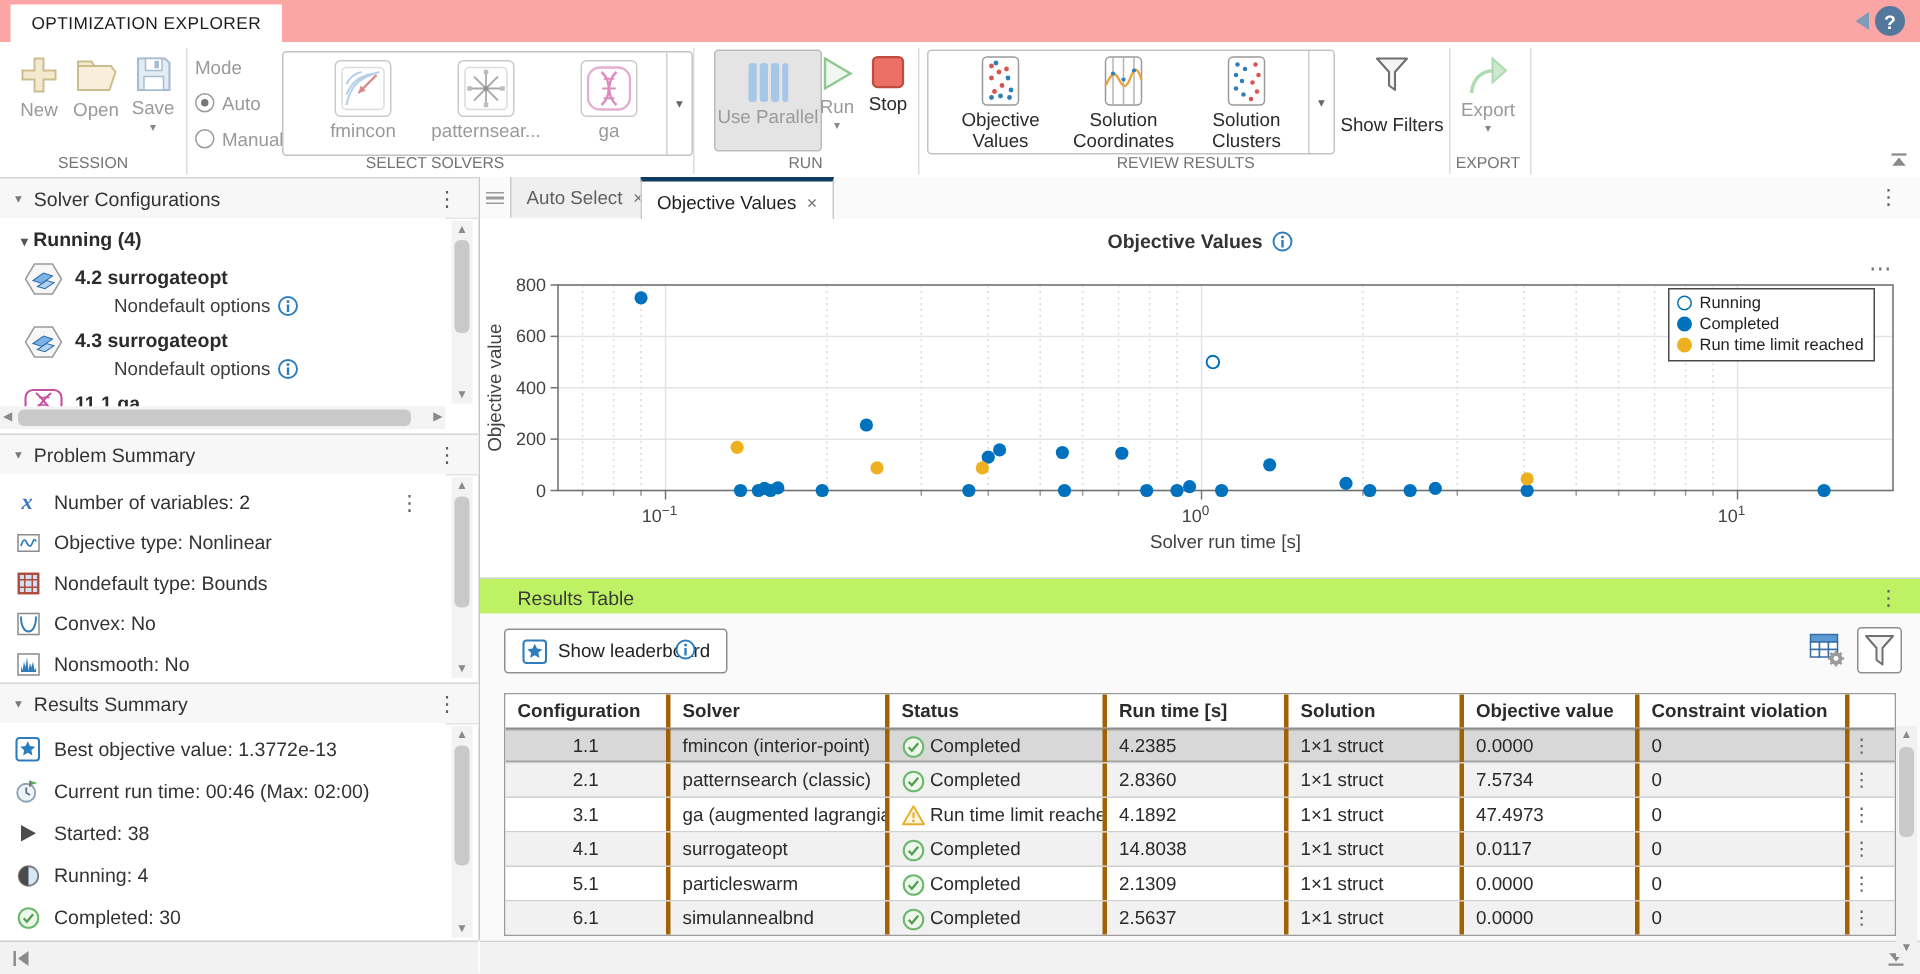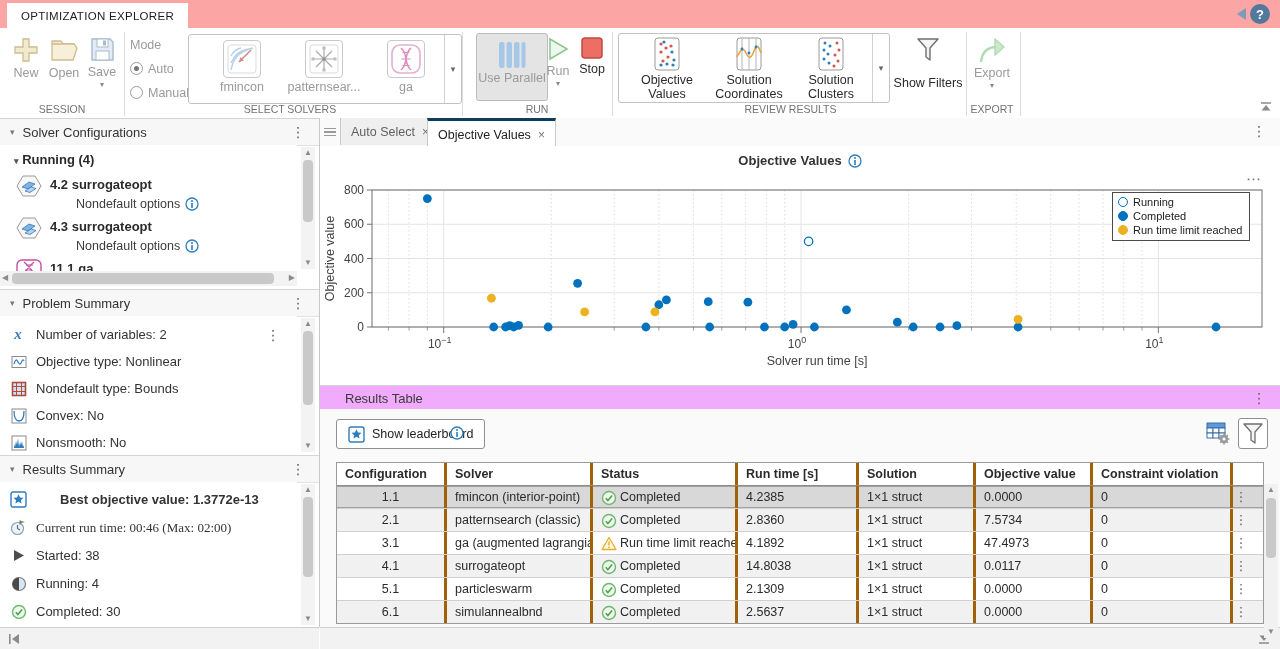--- a/index.html
+++ b/index.html
@@ -64,21 +64,21 @@
   .grip i{display:block;height:1.5px;background:#9a9a9a}
   
   .chart-area{position:absolute;left:320px;top:146px;width:960px;height:239px;background:#fff}
   .chart-title{position:absolute;left:0;top:7px;width:960px;text-align:center;font-weight:bold;font-size:13px;color:#333}
   .chart-title .ttl-info{vertical-align:-3px;margin-left:6px}
   .axes-toolbar{position:absolute;right:18px;top:24px;color:#777;font-size:15px;letter-spacing:1px}
   .legend{position:absolute;left:792px;top:46px;background:#fff;border:1px solid #4a4a4a;padding:2px 7px 3px 5px;font-size:11px;color:#222}
   .legend .row{display:flex;align-items:center;gap:5px;line-height:14px;white-space:nowrap}
   .lg-marker{width:8px;height:8px;border-radius:50%;flex:0 0 8px}
   
-  .rt-header{position:absolute;left:320px;top:385px;width:960px;height:24px;background:#f0abfc;border-top:1px solid #d5d5d5;
+  .rt-header{position:absolute;left:320px;top:385px;width:960px;height:24px;background:#bef264;border-top:1px solid #d5d5d5;
              border-bottom:1px solid #e3e3e3;display:flex;align-items:center}
   .rt-header .ttl{margin-left:25px;font-size:13px;color:#3b3b3b}
   .rt-header .kebab{margin-left:auto;margin-right:14px}
   .rt-body{position:absolute;left:320px;top:409px;width:960px;height:218px;background:#fafafa}
   .lead-btn{position:absolute;left:16px;top:10px;height:28px;border:1px solid #8f8f8f;border-radius:3px;background:#fff;
             display:flex;align-items:center;gap:7px;padding:0 11px;font-size:12.5px;color:#222}
   .tbl-tool{position:absolute;top:9px;width:28px;height:29px;display:flex;align-items:center;justify-content:center}
   .tbl-tool.bordered{border:1px solid #8f8f8f;border-radius:3px;background:#fff}
   .grid{position:absolute;left:16px;top:53px;width:926px;border:1px solid #9a9a9a;background:#fff}
   .trow{display:flex;height:22px;border-bottom:1px solid #d0d0d0;background:#fff;align-items:stretch}
@@ -456,31 +456,31 @@
         <div class="arr" style="bottom:0">▼</div>
       <div class="thumb" style="top:13px;height:74px"></div>
     </div>
 
     <div class="panel-header" style="top:337px">
       <span class="tri">▾</span>
       <span class="ttl">Results Summary</span>
       <span class="kebab">⋮</span>
     </div>
     <div class="abs" style="left:0;top:364px;width:297px;height:145px;background:#fff" id="results-summary-list">
-        <div class="sum-row" style="top:4px;font-weight:bold;gap:24px;">
+        <div class="sum-row" style="top:4px;font-weight:normal;">
        <span class="sico">
             <svg width="17" height="17" viewBox="0 0 17 17">
               <rect x="1" y="1" width="15" height="15" rx="2" fill="#fff" stroke="#2e7dbd" stroke-width="1.4"></rect>
               <path d="M8.5 3.2l1.5 3.2 3.5.4-2.6 2.4.7 3.4-3.1-1.8-3.1 1.8.7-3.4L3.5 6.8l3.5-.4z" fill="#2e7dbd"></path>
             </svg>
           </span>
        <span>Best objective value: 1.3772e-13</span>
 
     </div>
-        <div class="sum-row" style="top:32px;font-family:Liberation Serif, serif;">
+        <div class="sum-row" style="top:32px;">
        <span class="sico">
             <svg width="17" height="17" viewBox="0 0 17 17">
               <circle cx="7.5" cy="9.5" r="6" fill="#eef3f8" stroke="#8aa0b5" stroke-width="1.2"></circle>
               <path d="M7.5 6v3.5L10 11" stroke="#54708a" stroke-width="1.2" fill="none"></path>
               <path d="M10 1.5l5 1.5-5 1.5z" fill="#57a957"></path>
               <path d="M10 1.5v4" stroke="#666" stroke-width="1"></path>
             </svg>
           </span>
        <span>Current run time: 00:46 (Max: 02:00)</span>
 

